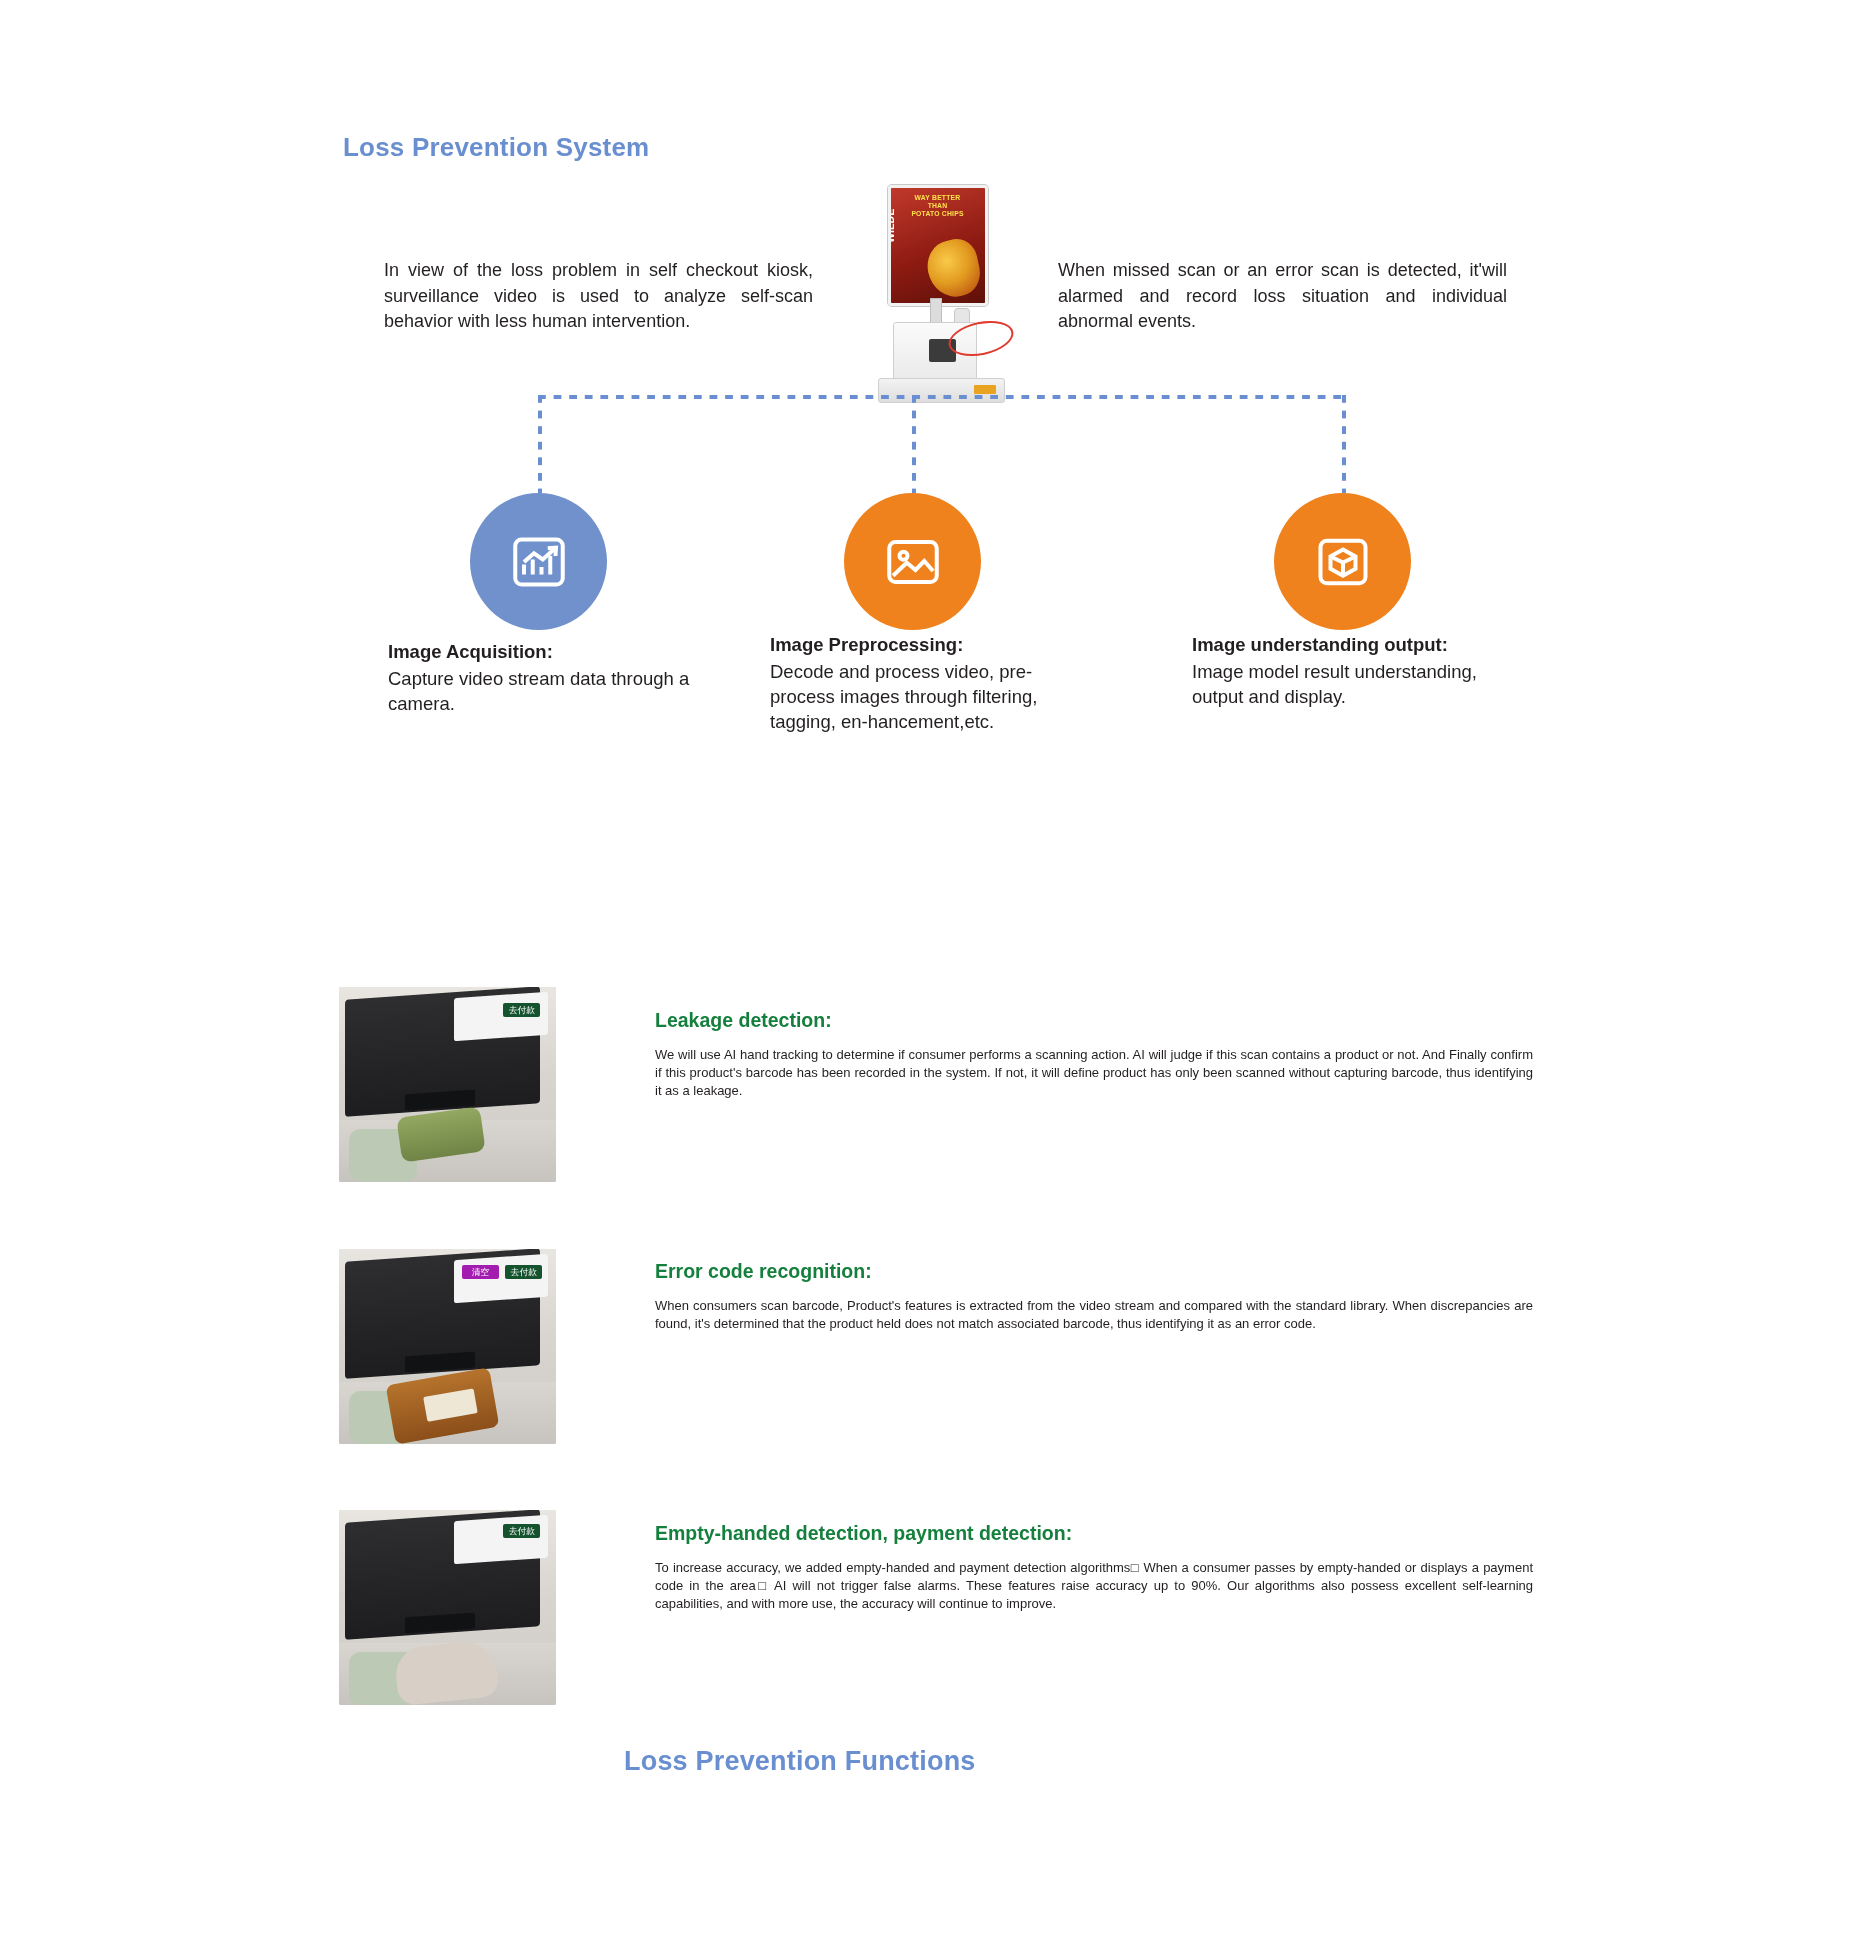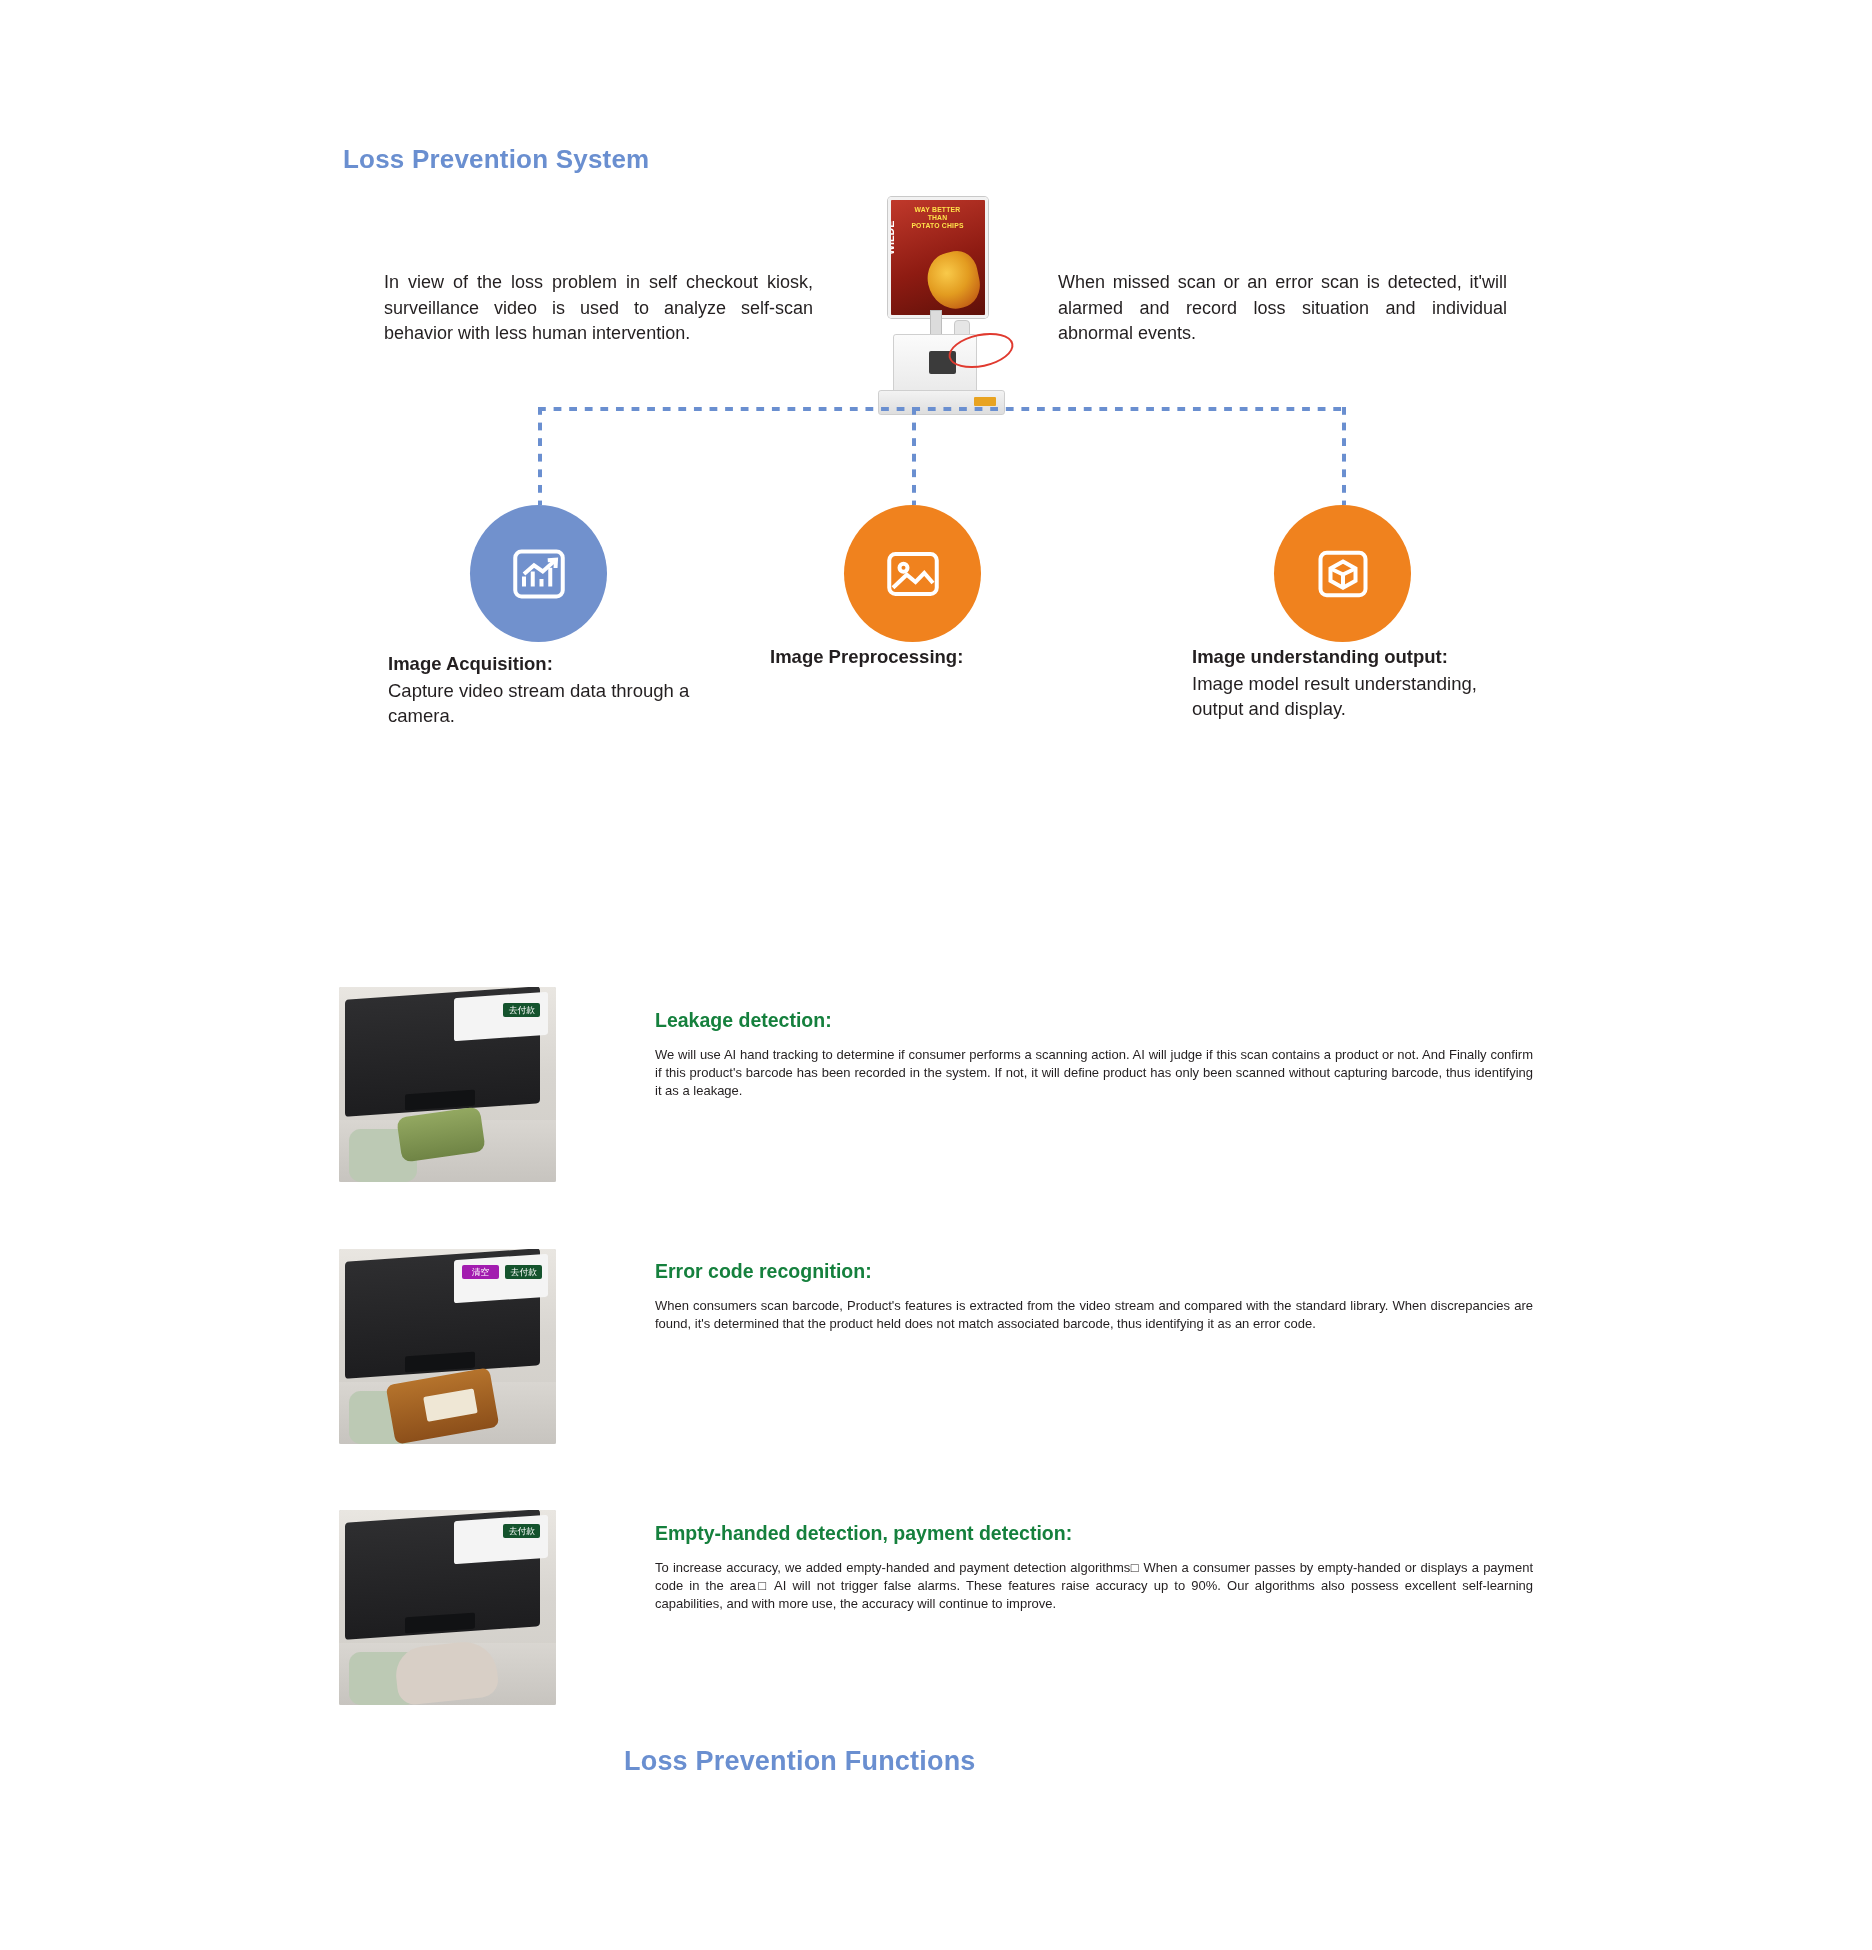--- a/index.html
+++ b/index.html
@@ -12,21 +12,21 @@
     background: #ffffff;
     font-family: "Liberation Sans", sans-serif;
     color: #231f20;
     position: relative;
     overflow: hidden;
   }
 
   
   #section-system {
     position: absolute;
-    left: 0; top: 12px;
+    left: 0; top: 0;
     width: 1576px;
     height: 839px;
   }
 
   .section-title {
     position: absolute;
     font-size: 26px;
     font-weight: bold;
     color: #6a8fd0;
     letter-spacing: 0.2px;
@@ -387,20 +387,21 @@
     <span>
       <svg width="60" height="60" viewBox="0 0 24 24" fill="none" stroke="#ffffff" stroke-width="1.6">
         <rect x="2.5" y="4" width="19" height="16" rx="2.5"></rect>
         <circle cx="8.2" cy="9.5" r="1.6"></circle>
         <polyline points="4,17.5 9.5,12.3 13,15.2 16.5,11.6 20,15.6"></polyline>
       </svg>
     </span>
   </div>
   <div class="node-block" id="block-preprocess">
     <span class="node-head">Image Preprocessing:</span>
+    <span>Decode and process video, pre-process images through filtering, tagging, en-hancement,etc.</span>
   </div>
 
   <div class="node-circle" id="node-output">
     <span>
       <svg width="60" height="60" viewBox="0 0 24 24" fill="none" stroke="#ffffff" stroke-width="1.6">
         <rect x="3" y="3.5" width="18" height="17" rx="2.5"></rect>
         <polygon points="12,7 17,9.8 17,14.7 12,17.5 7,14.7 7,9.8"></polygon>
         <line x1="12" y1="12.2" x2="12" y2="17.5"></line>
         <line x1="7" y1="9.8" x2="12" y2="12.2"></line>
         <line x1="17" y1="9.8" x2="12" y2="12.2"></line>

